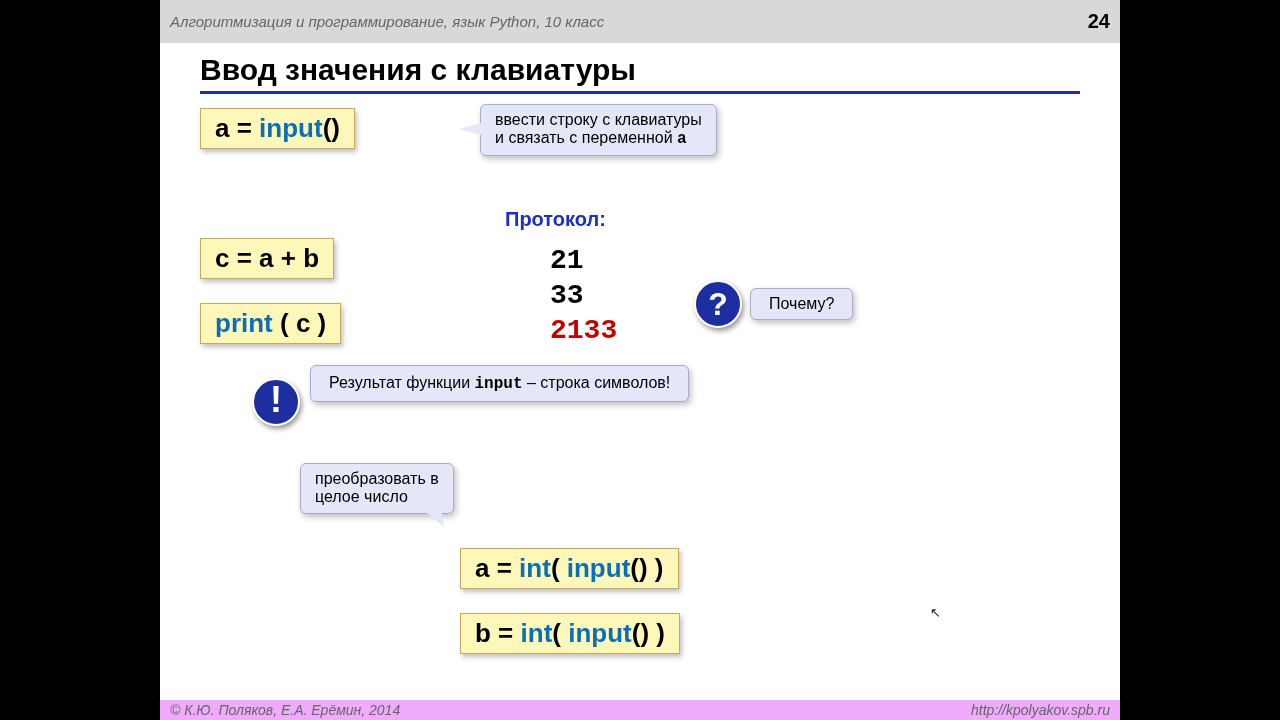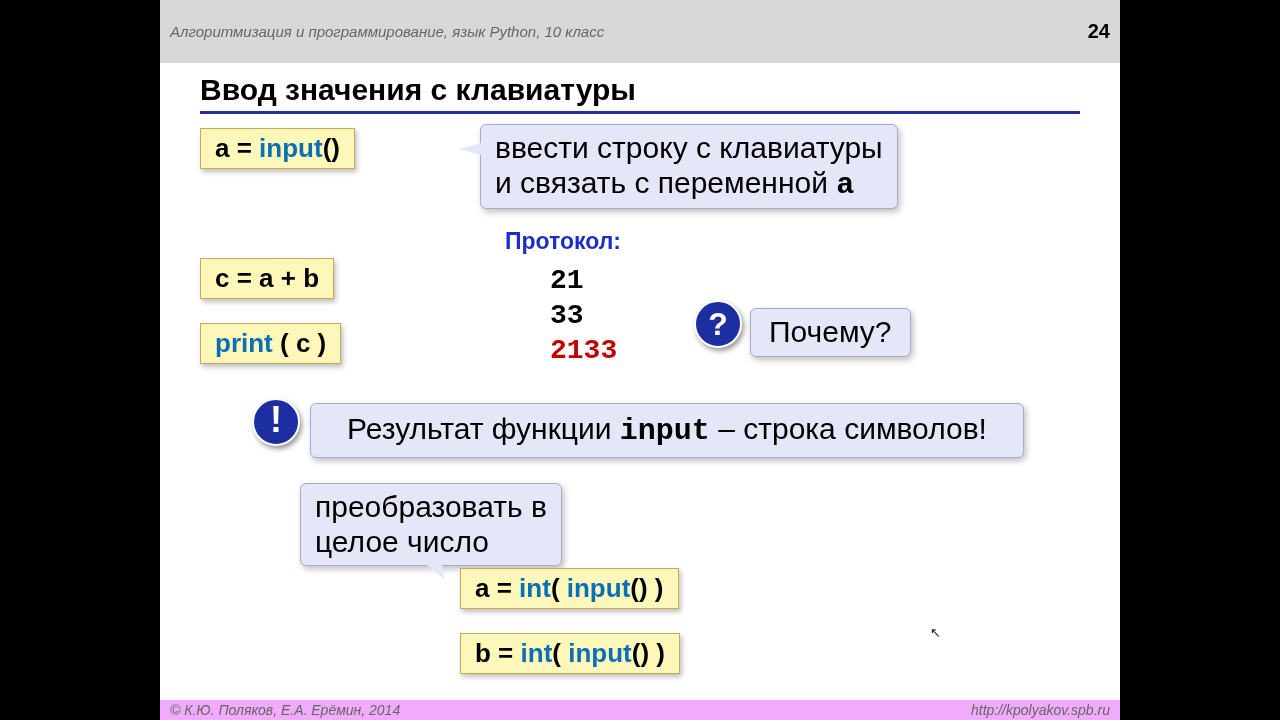--- a/index.html
+++ b/index.html
@@ -14,21 +14,21 @@
   .slide {
     position: absolute;
     left: 160px;
     top: 0;
     width: 960px;
     height: 720px;
     background: #fff;
   }
   .header-bar {
     background: #d8d8d8;
-    padding: 20px 10px;
+    padding: 10px 10px;
     display: flex;
     justify-content: space-between;
     align-items: center;
     font-style: italic;
     color: #666;
     font-size: 15px;
   }
   .page-num {
     font-weight: bold;
     font-style: normal;
@@ -62,33 +62,33 @@
     padding: 4px 14px;
     white-space: nowrap;
   }
   .callout {
     position: absolute;
     background: #e4e7f7;
     border: 1px solid #a9abc8;
     box-shadow: 2px 3px 6px rgba(0,0,0,.25);
     border-radius: 6px;
     padding: 6px 14px;
-    font-size: 30px;
+    font-size: 16px;
     line-height: 1.15;
   }
   .callout-tail-left {
     position: absolute;
     width: 0; height: 0;
     border-style: solid;
   }
   .kw-blue { color: #0b6fb8; }
   .kw-red  { color: #c20000; }
   .proto-head {
     position: absolute;
-    font-size: 23px;
+    font-size: 20px;
     font-weight: bold;
     color: #1d2ec7;
   }
   .proto-vals {
     position: absolute;
     font-family: "Courier New", monospace;
     font-weight: bold;
     font-size: 28px;
     line-height: 1.25;
   }
@@ -158,21 +158,21 @@
       <div>21</div>
       <div>33</div>
       <div class="kw-red">2133</div>
     </div>
 
     <div class="callout" style="left:550px; top:180px; padding:6px 18px 6px 18px;">
       <span>Почему?</span>
     </div>
     <div class="q-badge" style="left:494px; top:172px;"><span>?</span></div>
 
-    <div class="callout" style="left:110px; top:275px; padding:8px 36px;text-align:center;">
+    <div class="callout" style="left:110px; top:257px; padding:8px 18px;text-align:center;">
       <span>Результат функции </span><span style="font-family:'Courier New',monospace;font-weight:bold">input</span><span> – строка символов!</span>
     </div>
     <div class="ex-badge" style="left:52px; top:270px;"><span>!</span></div>
 
     <div class="callout" style="left:100px; top:355px; ">
       <span>преобразовать в</span><br>
       <span>целое число</span>
       <div class="callout-tail-left" style="left:130px; bottom:-14px; border-width:15px 8px 0 8px; border-color:#e4e7f7 transparent transparent transparent; transform:skewX(35deg);"></div>
     </div>
 

